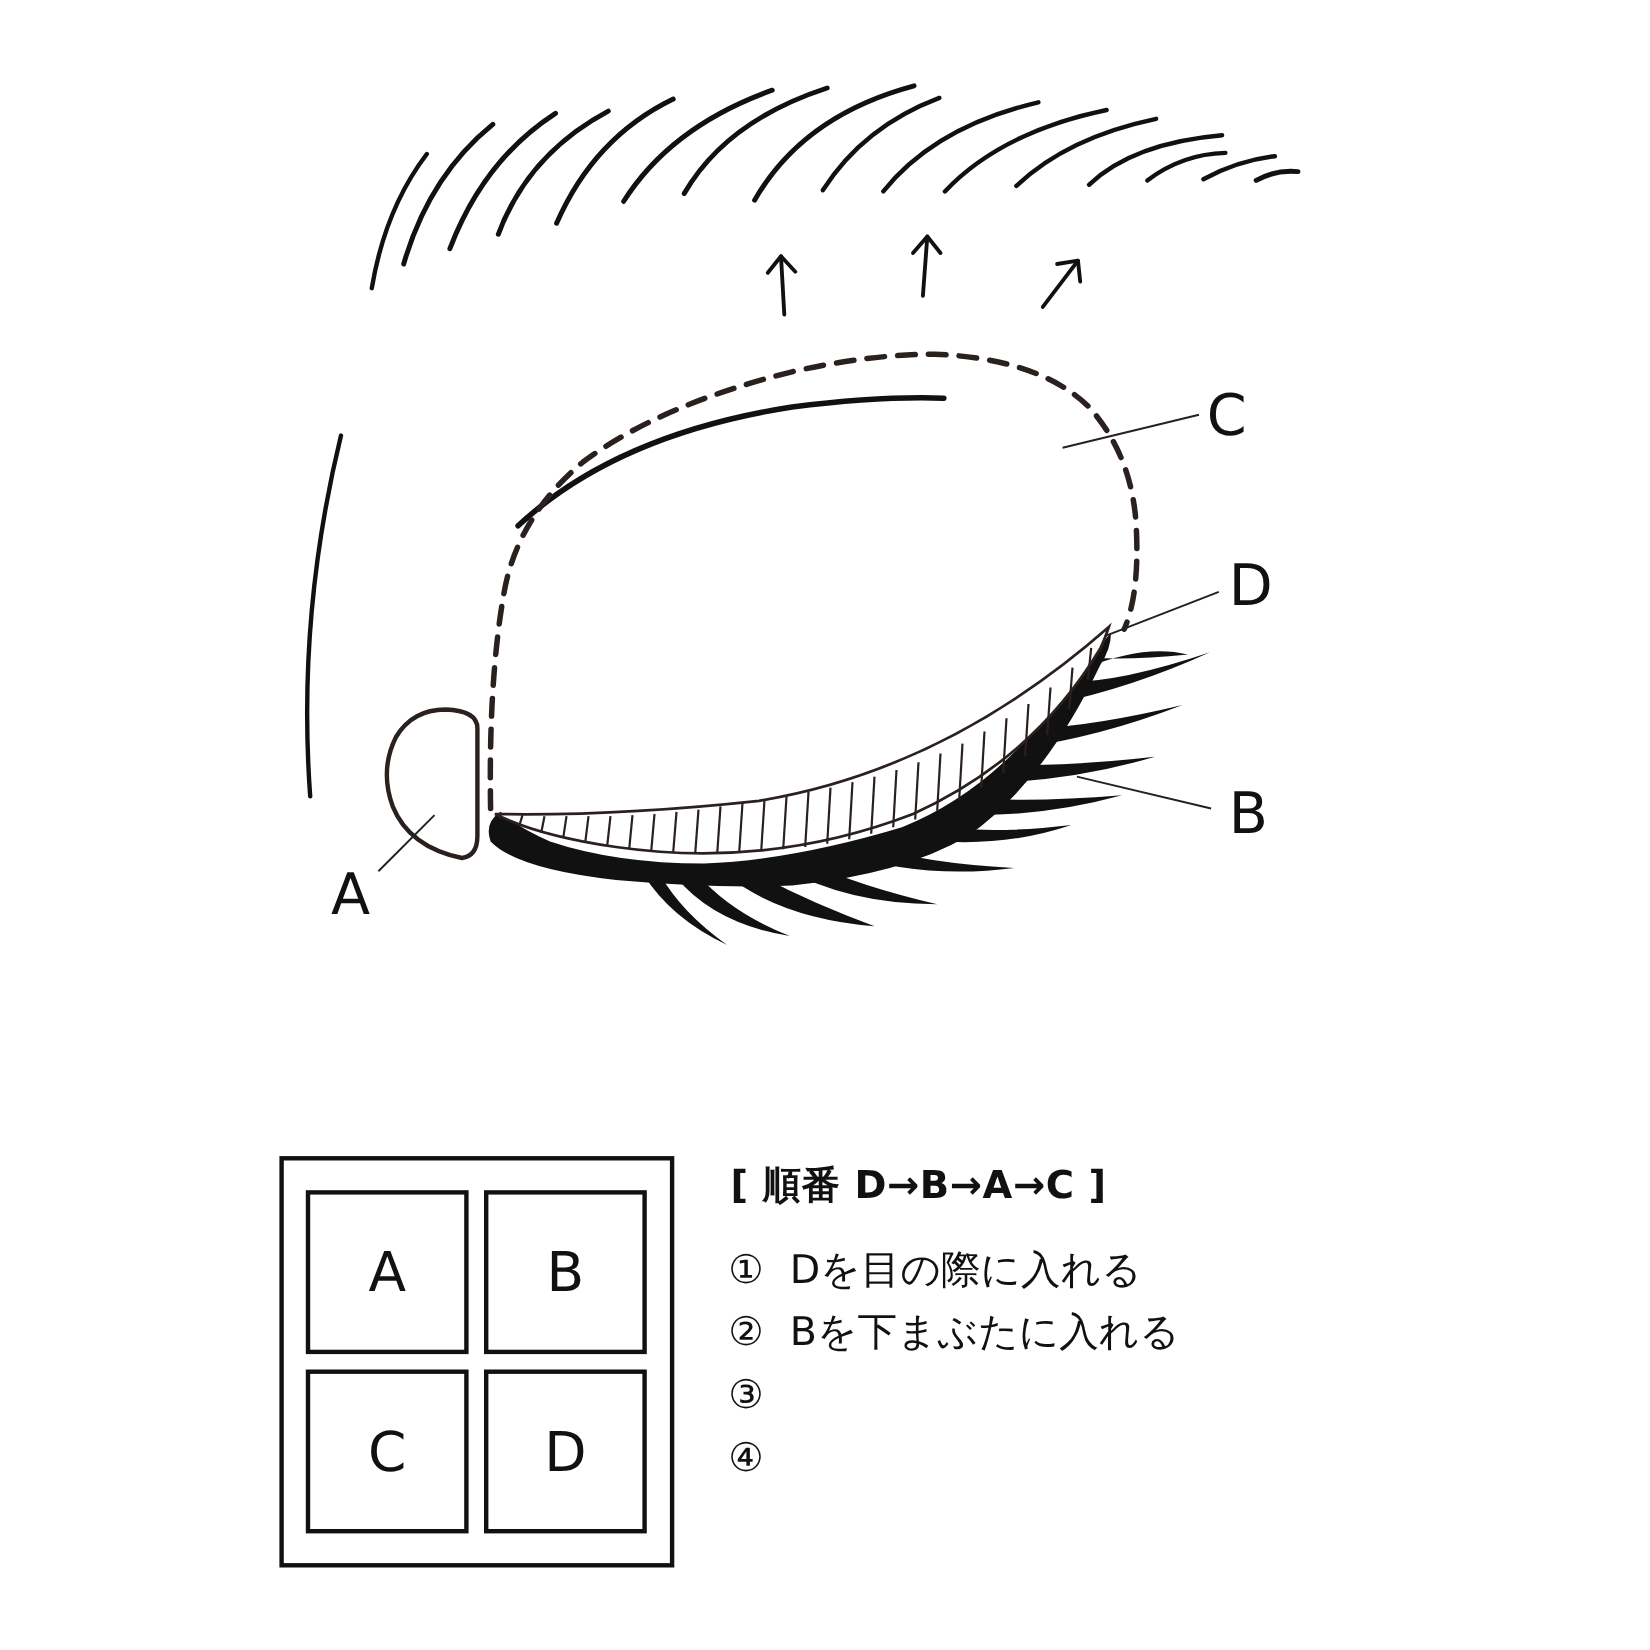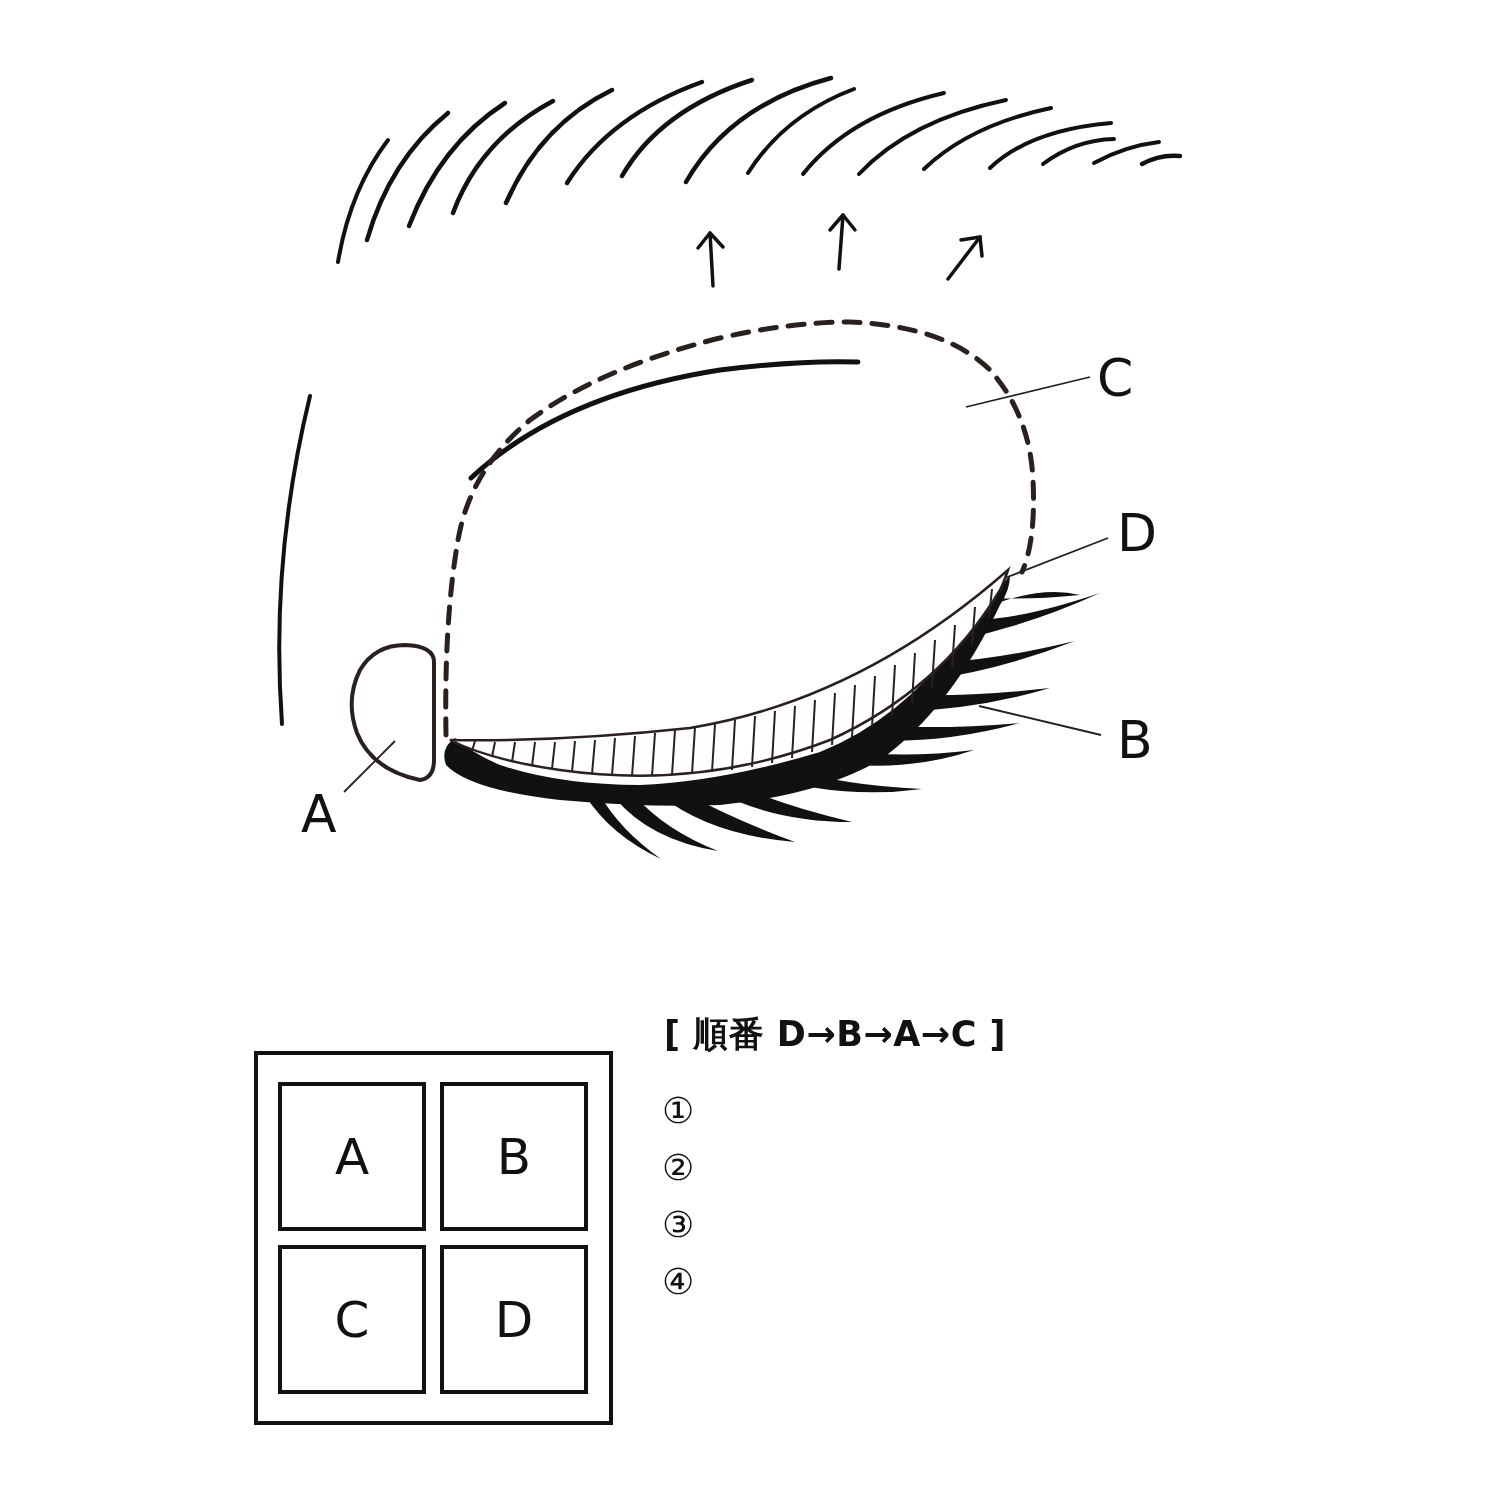--- a/index.html
+++ b/index.html
@@ -1,21 +1,21 @@
 <!DOCTYPE html>
 <html><head>
 <meta charset="utf-8">
 <style>
   html, body { margin: 0; padding: 0; background: #ffffff; }
   body { width: 1500px; height: 1500px; position: relative; overflow: hidden; font-family: "DejaVu Sans", sans-serif; color: #111; }
   #illustration { position: absolute; left: 0; top: 0; width: 1500px; height: 1000px; }
   .label { position: absolute; font-family: "DejaVu Sans", sans-serif; font-size: 52px; line-height: 1; color: #111; font-weight: 400; }
   #palette { position: absolute; left: 254px; top: 1051px; width: 351px; height: 366px; border: 4px solid #111; box-sizing: content-box; }
   .pan { position: absolute; width: 140px; height: 141px; border: 4px solid #111; box-sizing: content-box; display: flex; align-items: center; justify-content: center; font-size: 50px; font-family: "DejaVu Sans", sans-serif; color: #111; }
-  #steps { position: absolute; left: 662px; top: 1010px; width: 620px; }
+  #steps { position: absolute; left: 662px; top: 1054px; width: 620px; }
   .title { font-family: "DejaVu Sans", sans-serif; font-weight: bold; font-size: 35px; line-height: 48px; margin: 0 0 24px 2px; letter-spacing: 0.5px; }
   .step { display: flex; align-items: flex-start; font-size: 36px; line-height: 57px; }
   .step .num { width: 56px; flex: 0 0 56px; font-size: 36px; }
   .step .txt { white-space: pre-line; }
 </style>
 </head>
 <body>
 
 <svg id="illustration" viewBox="0 0 1500 1000" xmlns="http://www.w3.org/2000/svg">
 
@@ -127,23 +127,25 @@
   <div class="pan" style="left:20px; top:27px;">A</div>
   <div class="pan" style="left:182px; top:27px;">B</div>
   <div class="pan" style="left:20px; top:190px;">C</div>
   <div class="pan" style="left:182px; top:190px;">D</div>
 </div>
 
 <div id="steps">
   <div class="title">[ 順番 D→B→A→C ]</div>
   <div class="step">
     <span class="num">①</span>
+    <span class="txt">Dを目の際に入れる</span>
   </div>
   <div class="step">
     <span class="num">②</span>
+    <span class="txt">Bを下まぶたに入れる</span>
   </div>
   <div class="step">
     <span class="num">③</span>
   </div>
   <div class="step">
     <span class="num">④</span>
   </div>
 </div>
 
 </body></html>

